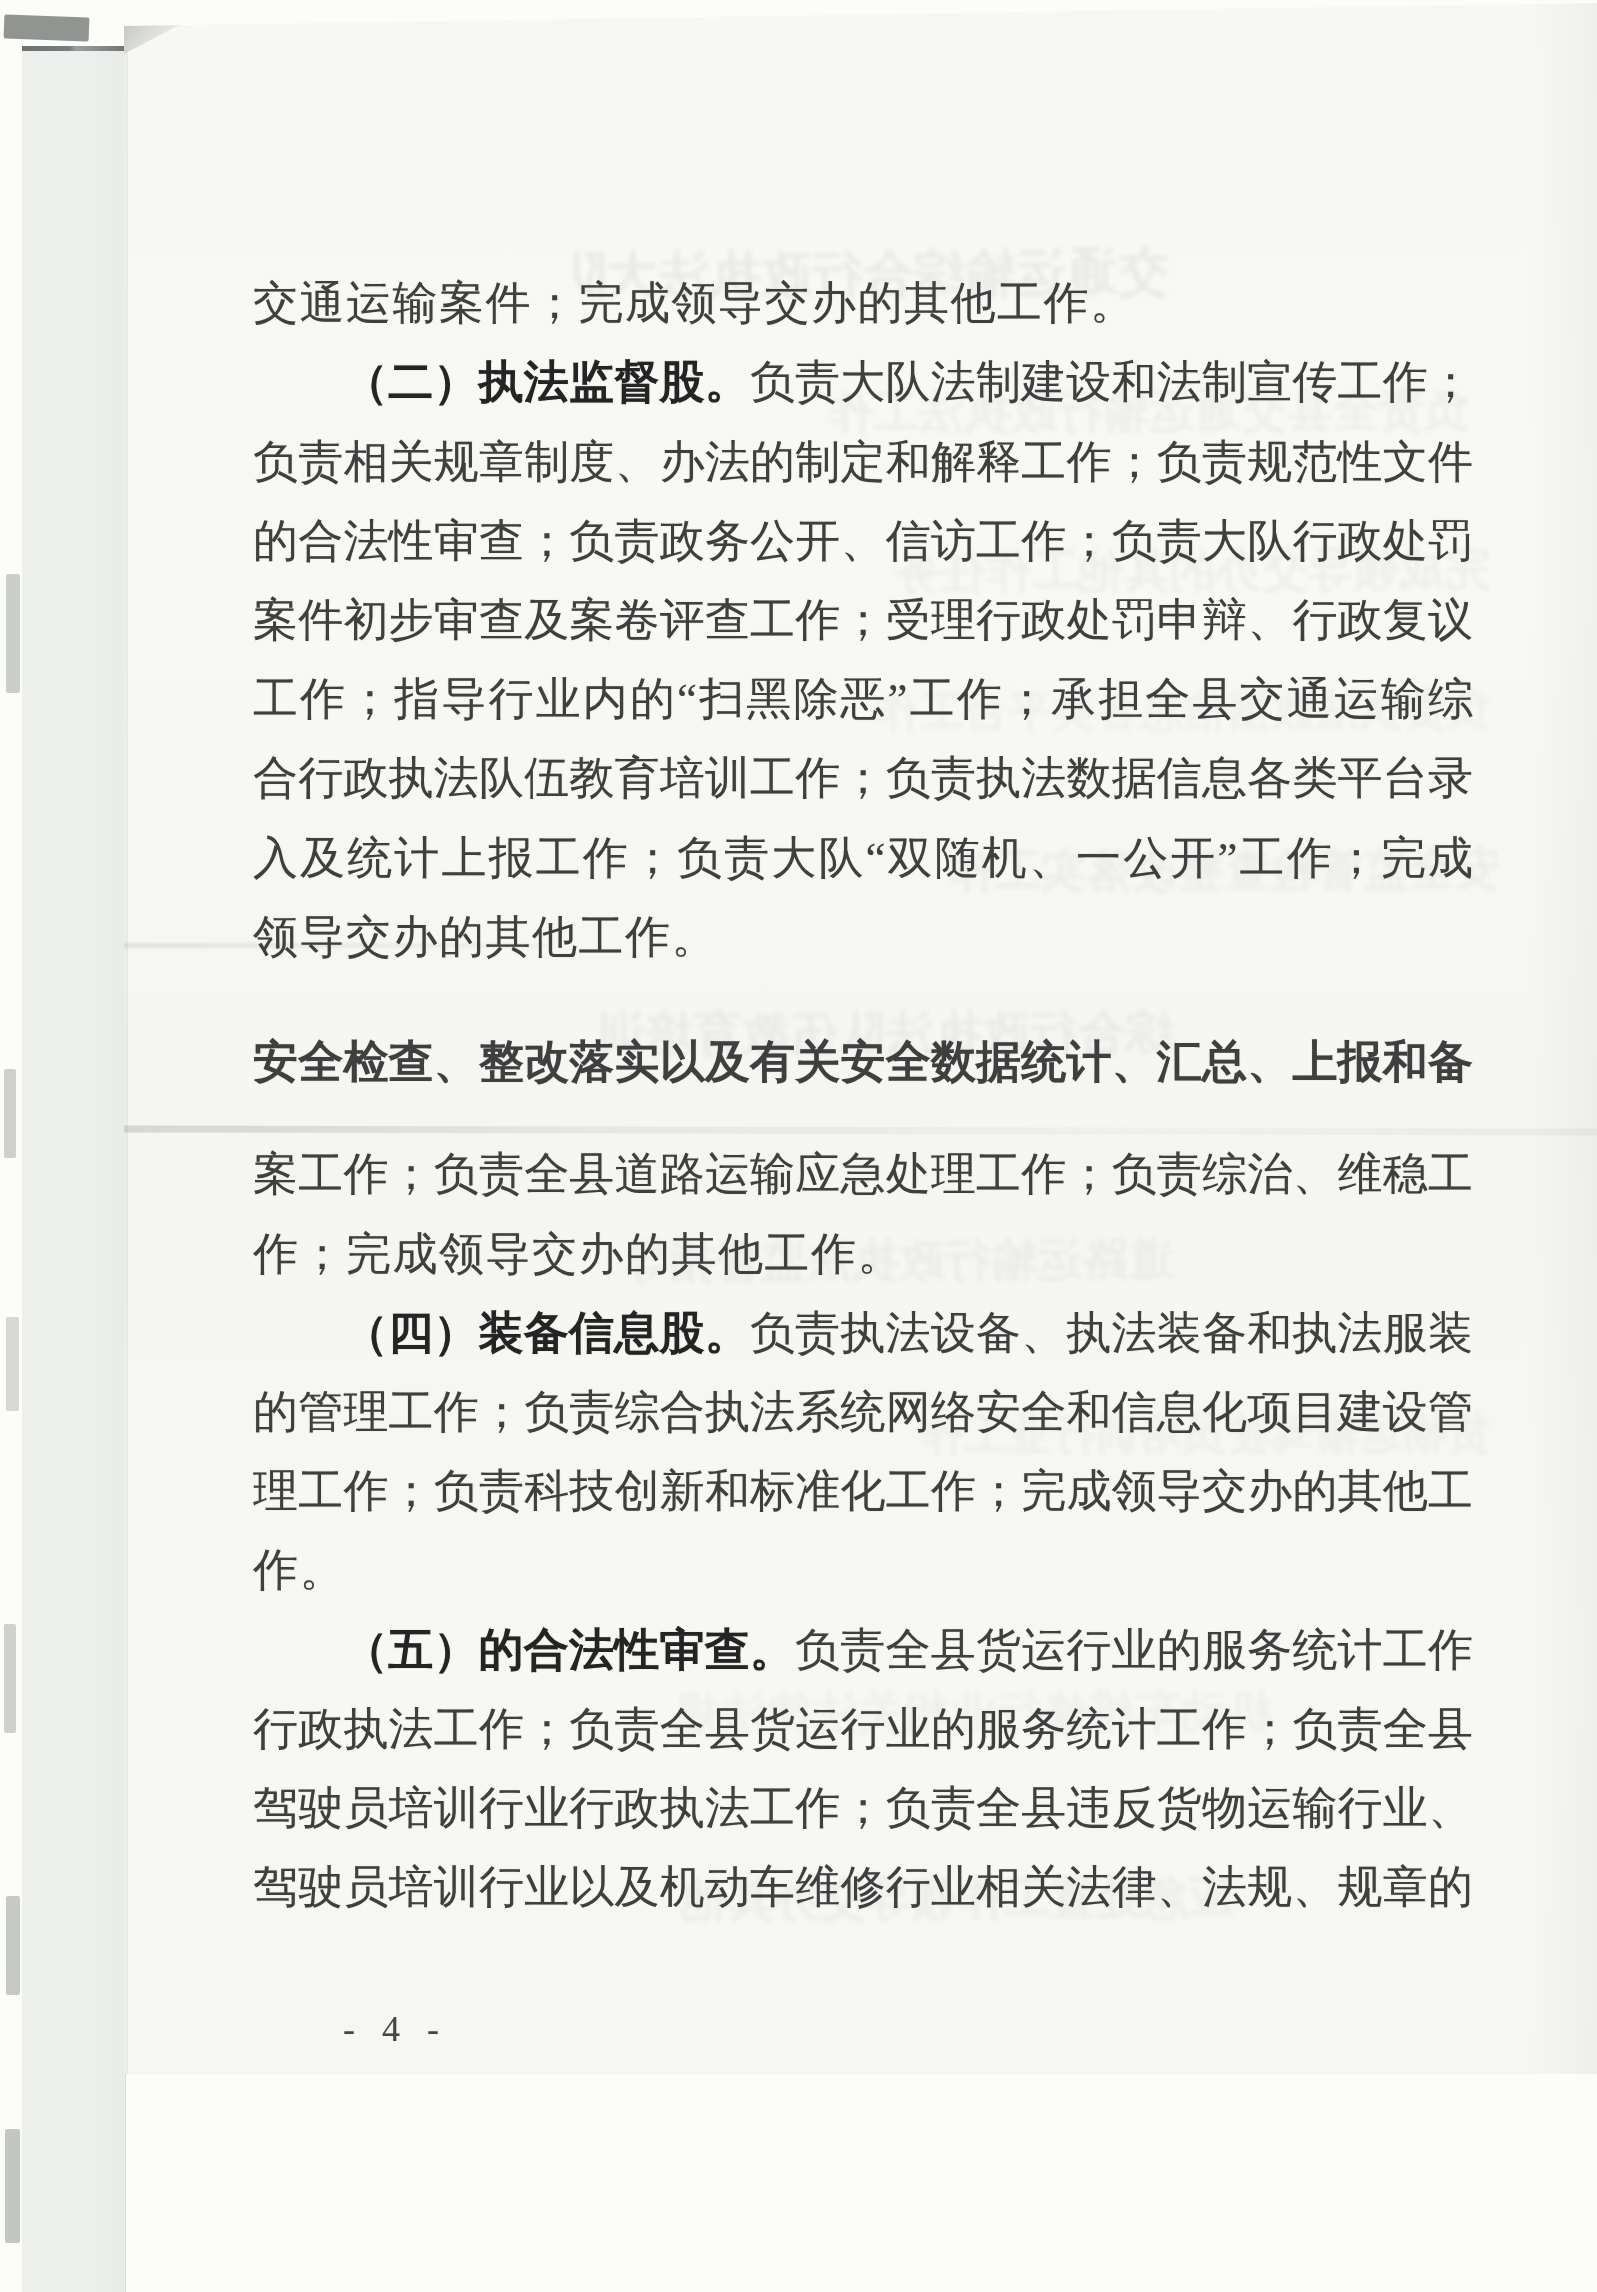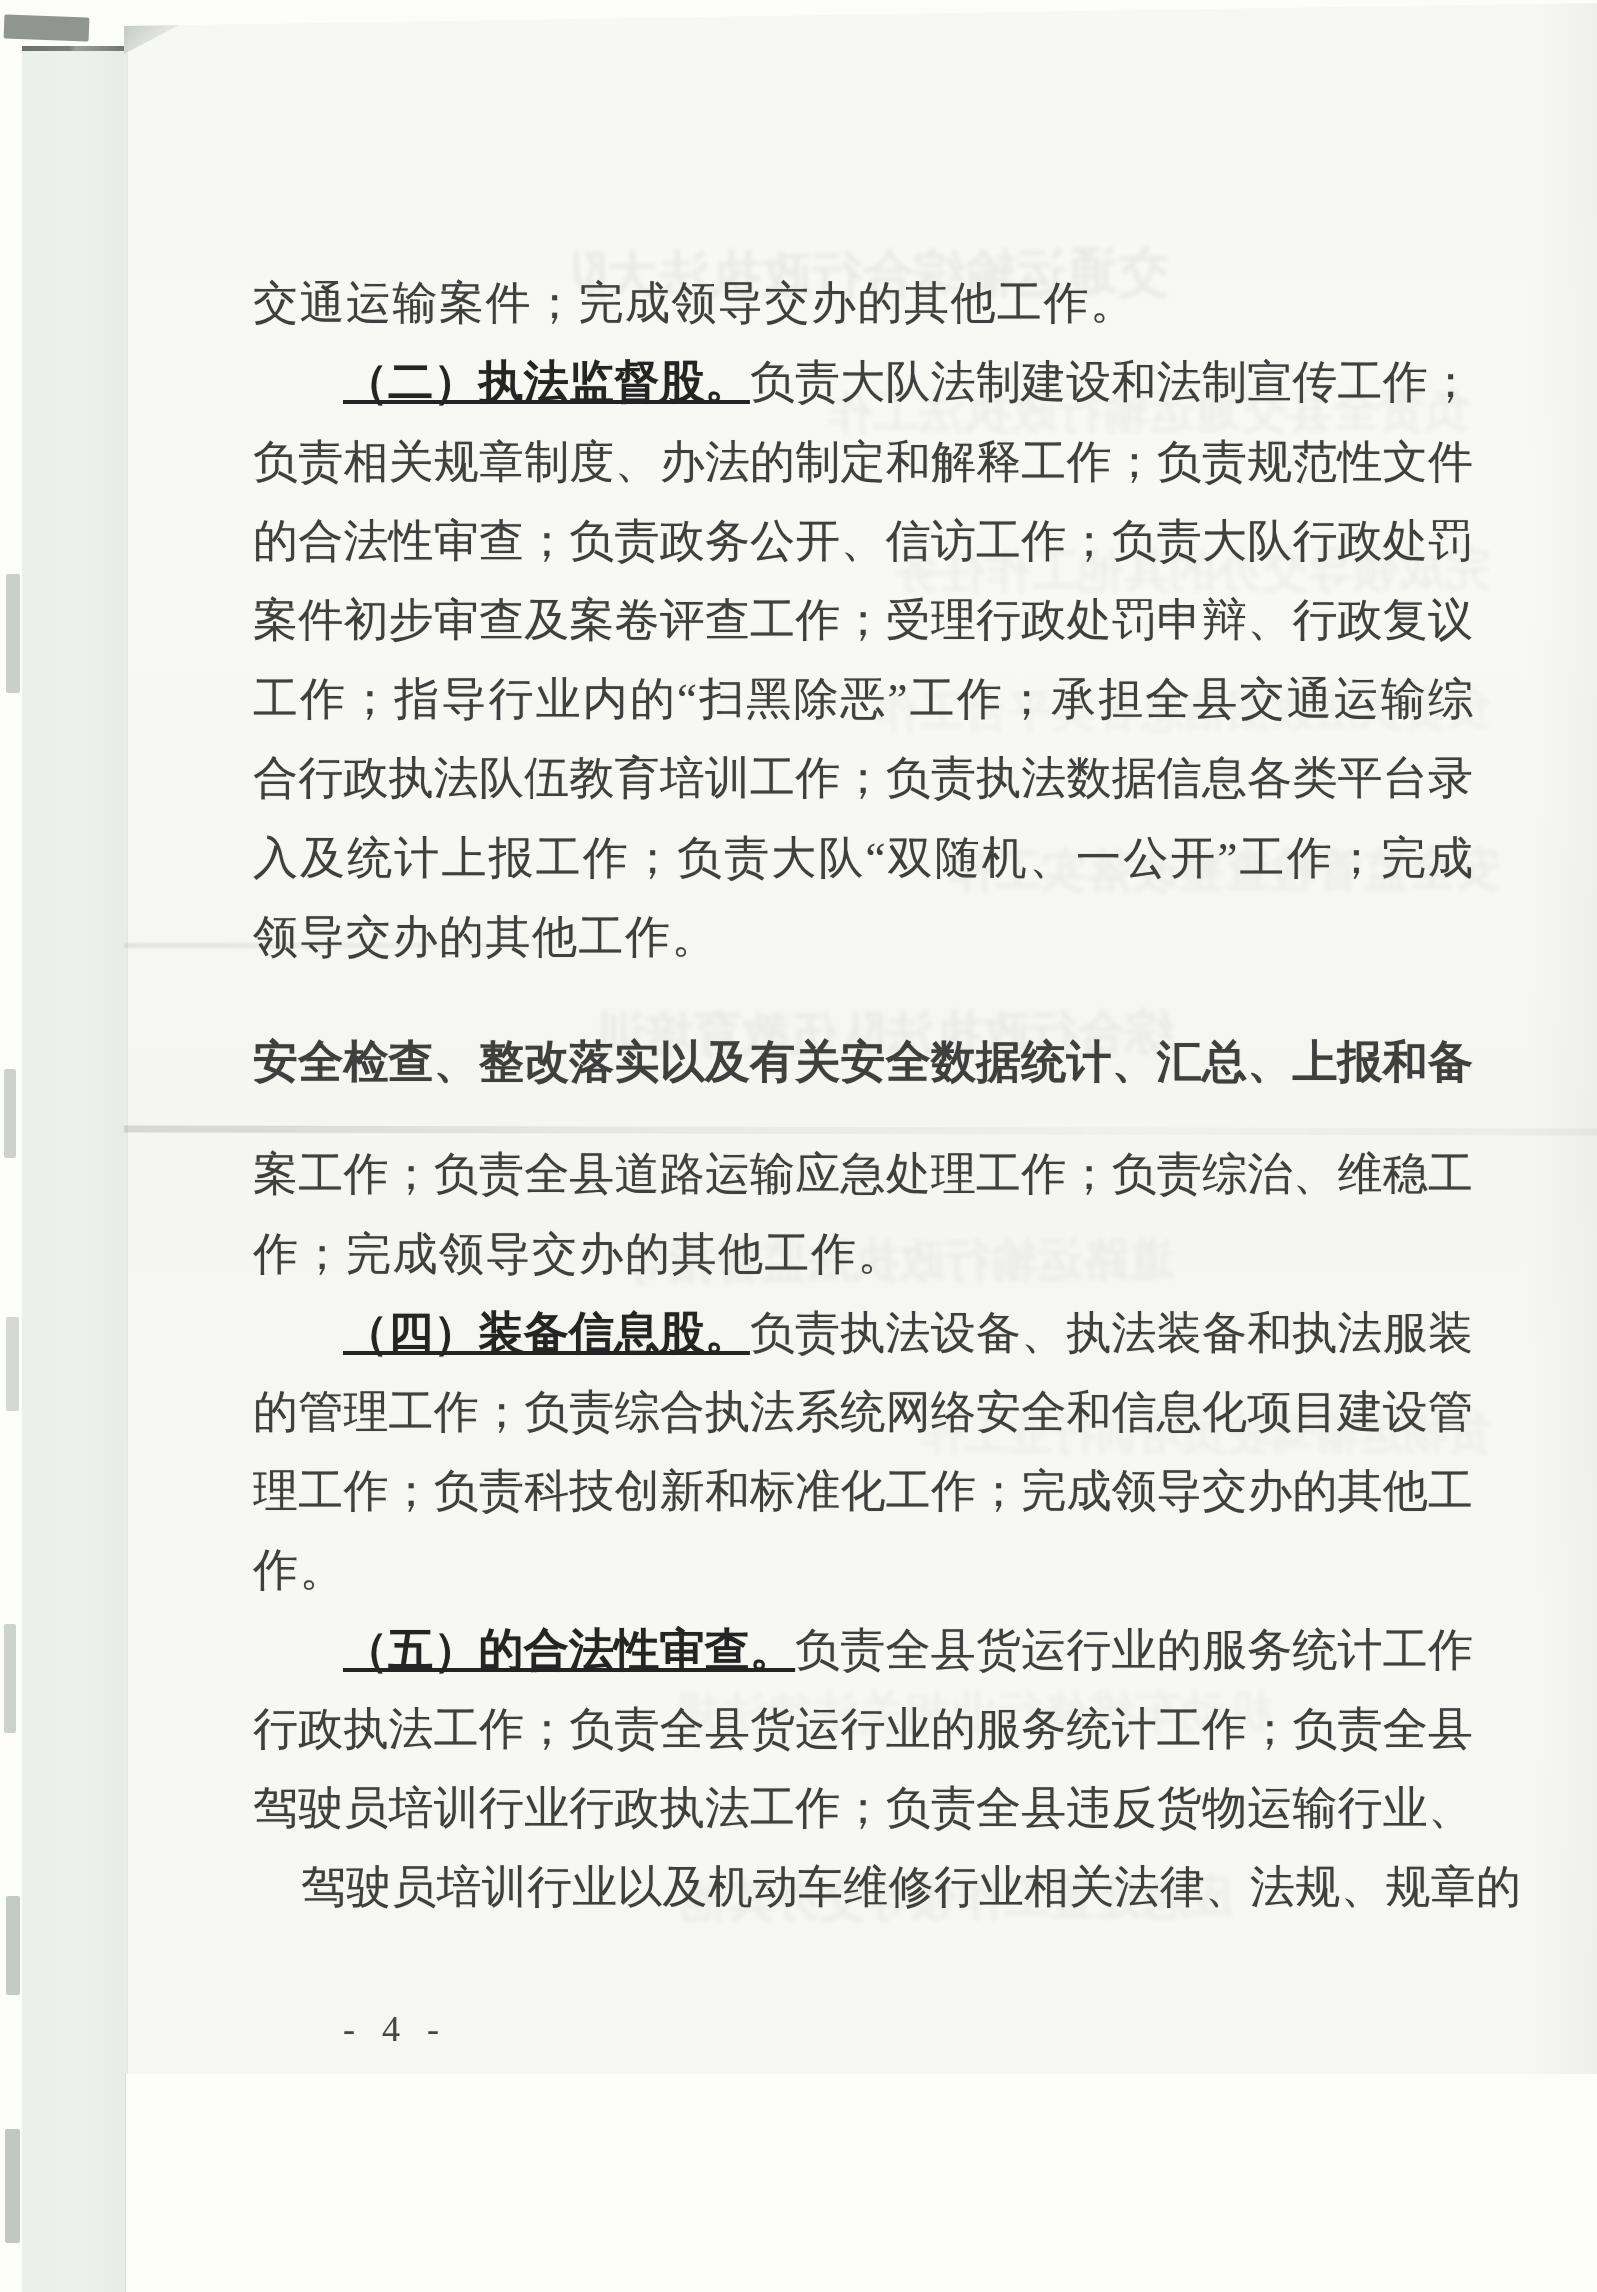--- a/index.html
+++ b/index.html
@@ -60,21 +60,21 @@
     letter-spacing:1.5px;white-space:nowrap;
     text-shadow:0 0 1px rgba(70,70,70,.35);
   }
   .line.justify{
     white-space:normal;
     text-align:justify;
     text-align-last:justify;
     letter-spacing:0;
   }
   .line.indent{text-indent:2em;}
-  .seg-bold{font-weight:700;color:#242424;text-shadow:0 0 1px rgba(30,30,30,.4);text-decoration:underline;}
+  .seg-bold{font-weight:700;color:#242424;text-shadow:0 0 1px rgba(30,30,30,.4);}
   #page-number{
     position:absolute;left:219px;top:2008px;
     font-size:36px;color:#454545;letter-spacing:9px;
     text-shadow:0 0 1px rgba(70,70,70,.3);
   }
   
   .ghost{
     position:absolute;
     font-weight:700;color:#3a4246;
     transform:scaleX(-1) rotate(.3deg);
@@ -127,21 +127,21 @@
         <div class="line justify" style="top: 1034px; font-weight: bold;"><span class="seg-regular">安全检查、整改落实以及有关安全数据统计、汇总、上报和备</span></div>
         <div class="line justify" style="top: 1146px;"><span class="seg-regular">案工作；负责全县道路运输应急处理工作；负责综治、维稳工</span></div>
         <div class="line" style="top: 1226px;"><span class="seg-regular">作；完成领导交办的其他工作。</span></div>
         <div class="line justify indent" style="top: 1305px;"><span class="seg-bold">（四）装备信息股。</span><span class="seg-regular">负责执法设备、执法装备和执法服装</span></div>
         <div class="line justify" style="top: 1384px;"><span class="seg-regular">的管理工作；负责综合执法系统网络安全和信息化项目建设管</span></div>
         <div class="line justify" style="top: 1463px;"><span class="seg-regular">理工作；负责科技创新和标准化工作；完成领导交办的其他工</span></div>
         <div class="line" style="top: 1542px;"><span class="seg-regular">作。</span></div>
         <div class="line justify indent" style="top: 1622px;"><span class="seg-bold">（五）的合法性审查。</span><span class="seg-regular">负责全县货运行业的服务统计工作</span></div>
         <div class="line justify" style="top: 1701px;"><span class="seg-regular">行政执法工作；负责全县货运行业的服务统计工作；负责全县</span></div>
         <div class="line justify" style="top: 1780px;"><span class="seg-regular">驾驶员培训行业行政执法工作；负责全县违反货物运输行业、</span></div>
-        <div class="line justify" style="top: 1859px; margin-left: 48px;"><span class="seg-regular">驾驶员培训行业以及机动车维修行业相关法律、法规、规章的</span></div>
+        <div class="line justify" style="top: 1859px;"><span class="seg-regular">驾驶员培训行业以及机动车维修行业相关法律、法规、规章的</span></div>
       </div>
     <div id="page-number">- 4 -</div>
   </div>
 
   <div id="em1" class="edge-mark"></div>
   <div id="em2" class="edge-mark"></div>
   <div id="em3" class="edge-mark"></div>
   <div id="em4" class="edge-mark"></div>
   <div id="em5" class="edge-mark"></div>
   <div id="em6" class="edge-mark"></div>

